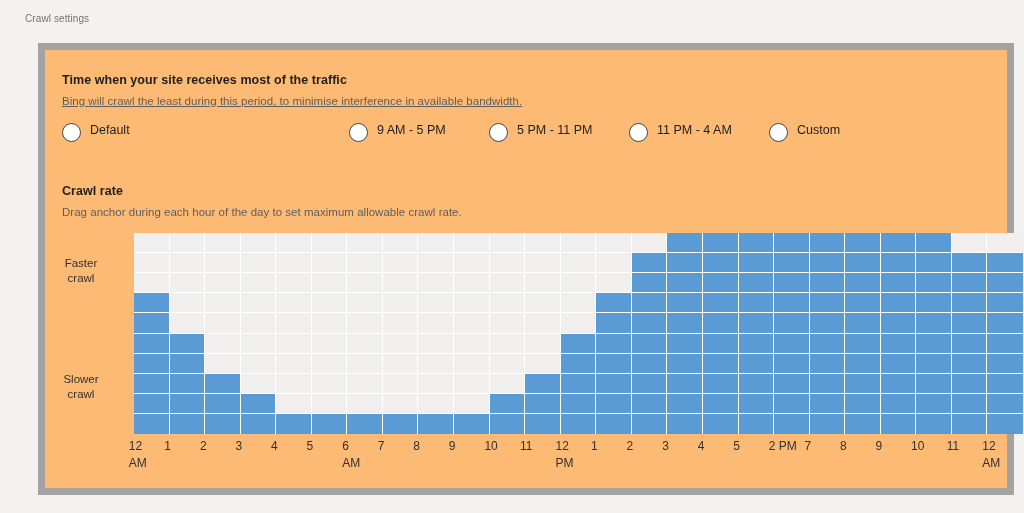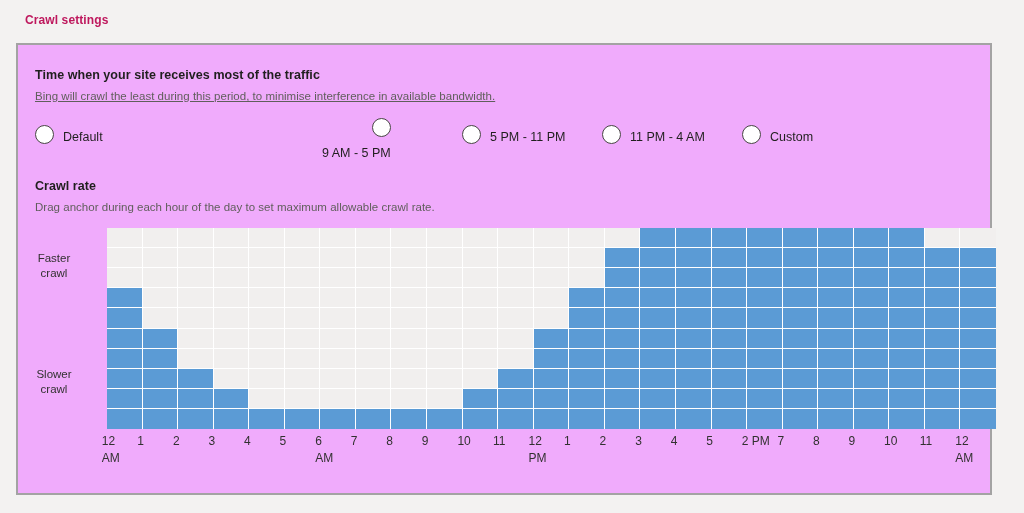--- a/index.html
+++ b/index.html
@@ -5,40 +5,40 @@
   html,body{margin:0;padding:0;}
   body{
     width:1024px;height:513px;
     background:#f3f2f1;
     font-family:"Liberation Sans","DejaVu Sans",sans-serif;
     color:#201f1e;
     overflow:hidden;
   }
   .page-title{
     position:absolute;left:25px;top:13px;
-    font-size:12px;color:#be185d;font-weight:700;letter-spacing:.1px;
+    font-size:10px;color:#737373;font-weight:400;letter-spacing:.1px;
   }
   .card{
-    position:absolute;left:16px;top:43px;width:976px;height:452px;
-    background:#f0abfc;border:2px solid #a3a3a3;box-sizing:border-box;
+    position:absolute;left:38px;top:43px;width:976px;height:452px;
+    background:#fdba74;border:7px solid #a3a3a3;box-sizing:border-box;
   }
   .section-title{
     font-size:12.5px;font-weight:bold;color:#201f1e;
     margin:0;letter-spacing:.05px;
   }
   .section-sub{
     font-size:11.5px;color:#605e5c;margin:0;letter-spacing:.02px;
   }
   .traffic-block{position:absolute;left:17px;top:23px;width:940px;}
   .traffic-block .section-sub{margin-top:8px;text-decoration:underline;}
   .radio-row{
     position:absolute;left:17px;top:73px;width:940px;height:30px;
   }
   .radio-item{
-    position:absolute;display:flex;align-items:flex-end;gap:9px;cursor:pointer;
+    position:absolute;display:flex;align-items:flex-start;gap:9px;cursor:pointer;
     top:0;height:26px;
   }
   .radio-outer{
     width:19px;height:19px;border-radius:50%;
     border:1.4px solid #484644;box-sizing:border-box;
     display:flex;align-items:center;justify-content:center;
     background:#fff;flex:0 0 auto;
   }
   .radio-outer.checked{border-color:#0078d4;border-width:1.6px;}
   .radio-dot{width:9px;height:9px;border-radius:50%;background:#0078d4;}
@@ -98,21 +98,21 @@
   <div class="traffic-block">
     <p class="section-title">Time when your site receives most of the traffic</p>
     <p class="section-sub">Bing will crawl the least during this period, to minimise interference in available bandwidth.</p>
   </div>
 
   <div class="radio-row">
       <div class="radio-item" style="left: 0px;">
         <span class="radio-outer"></span>
         <span class="radio-label">Default</span>
       </div>
-      <div class="radio-item" style="left: 287px; flex-direction: column;">
+      <div class="radio-item" style="left: 287px;">
         <span class="radio-outer"></span>
         <span class="radio-label">9 AM - 5 PM</span>
       </div>
       <div class="radio-item" style="left: 427px;">
         <span class="radio-outer"></span>
         <span class="radio-label">5 PM - 11 PM</span>
       </div>
       <div class="radio-item" style="left: 567px;">
         <span class="radio-outer"></span>
         <span class="radio-label">11 PM - 4 AM</span>

